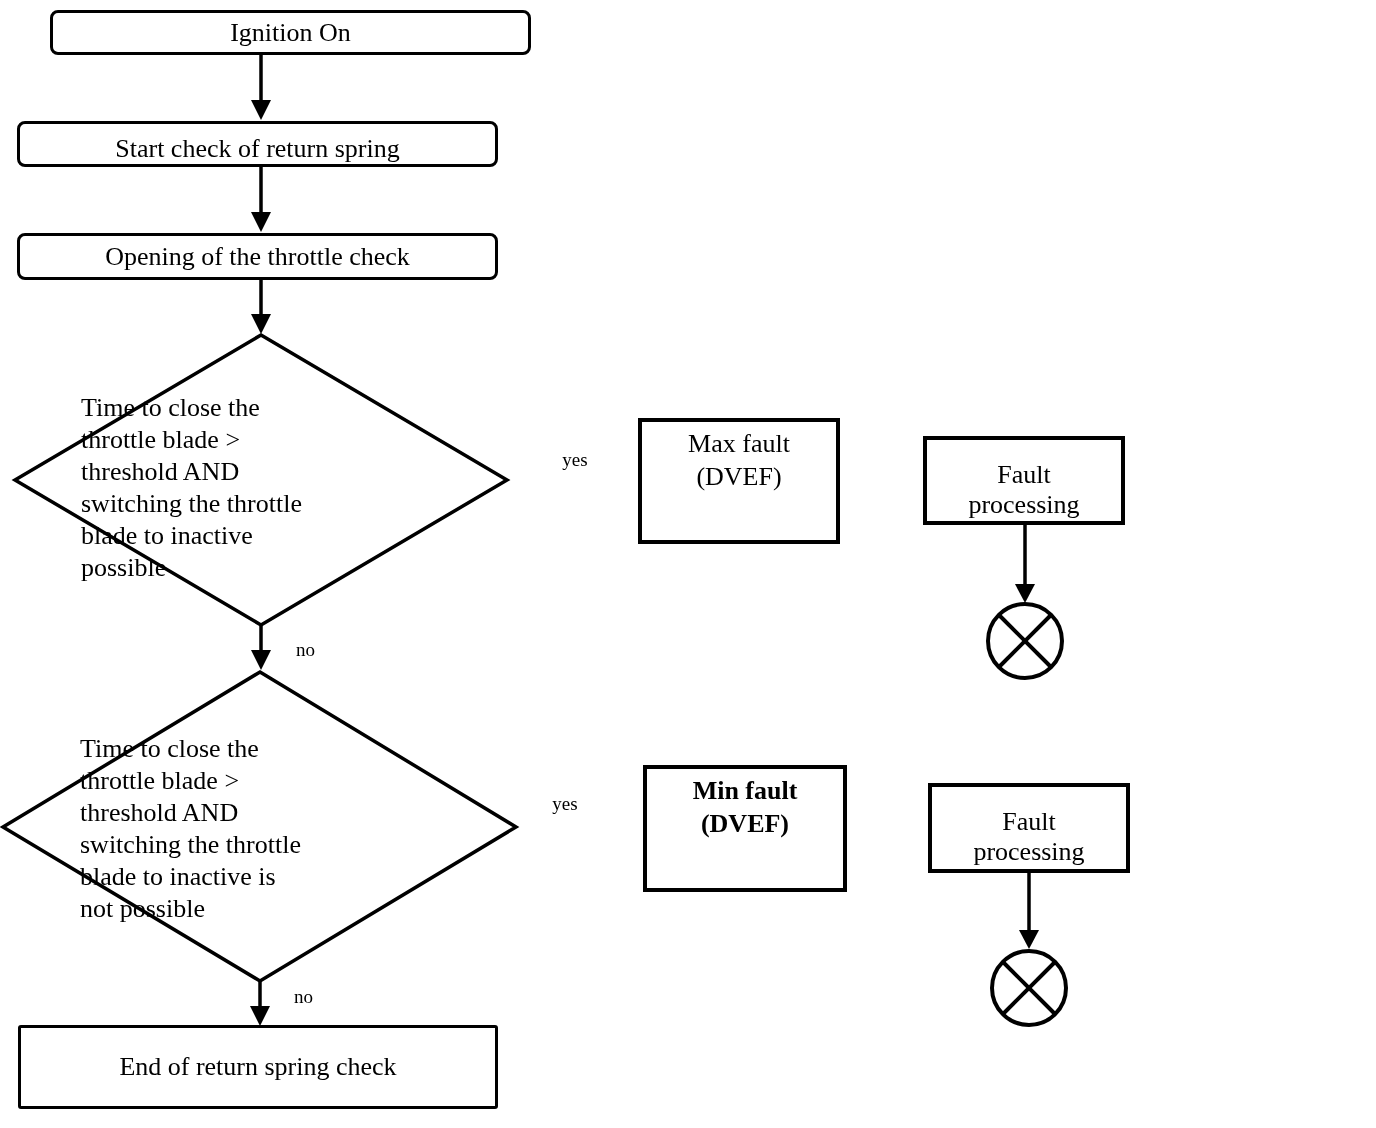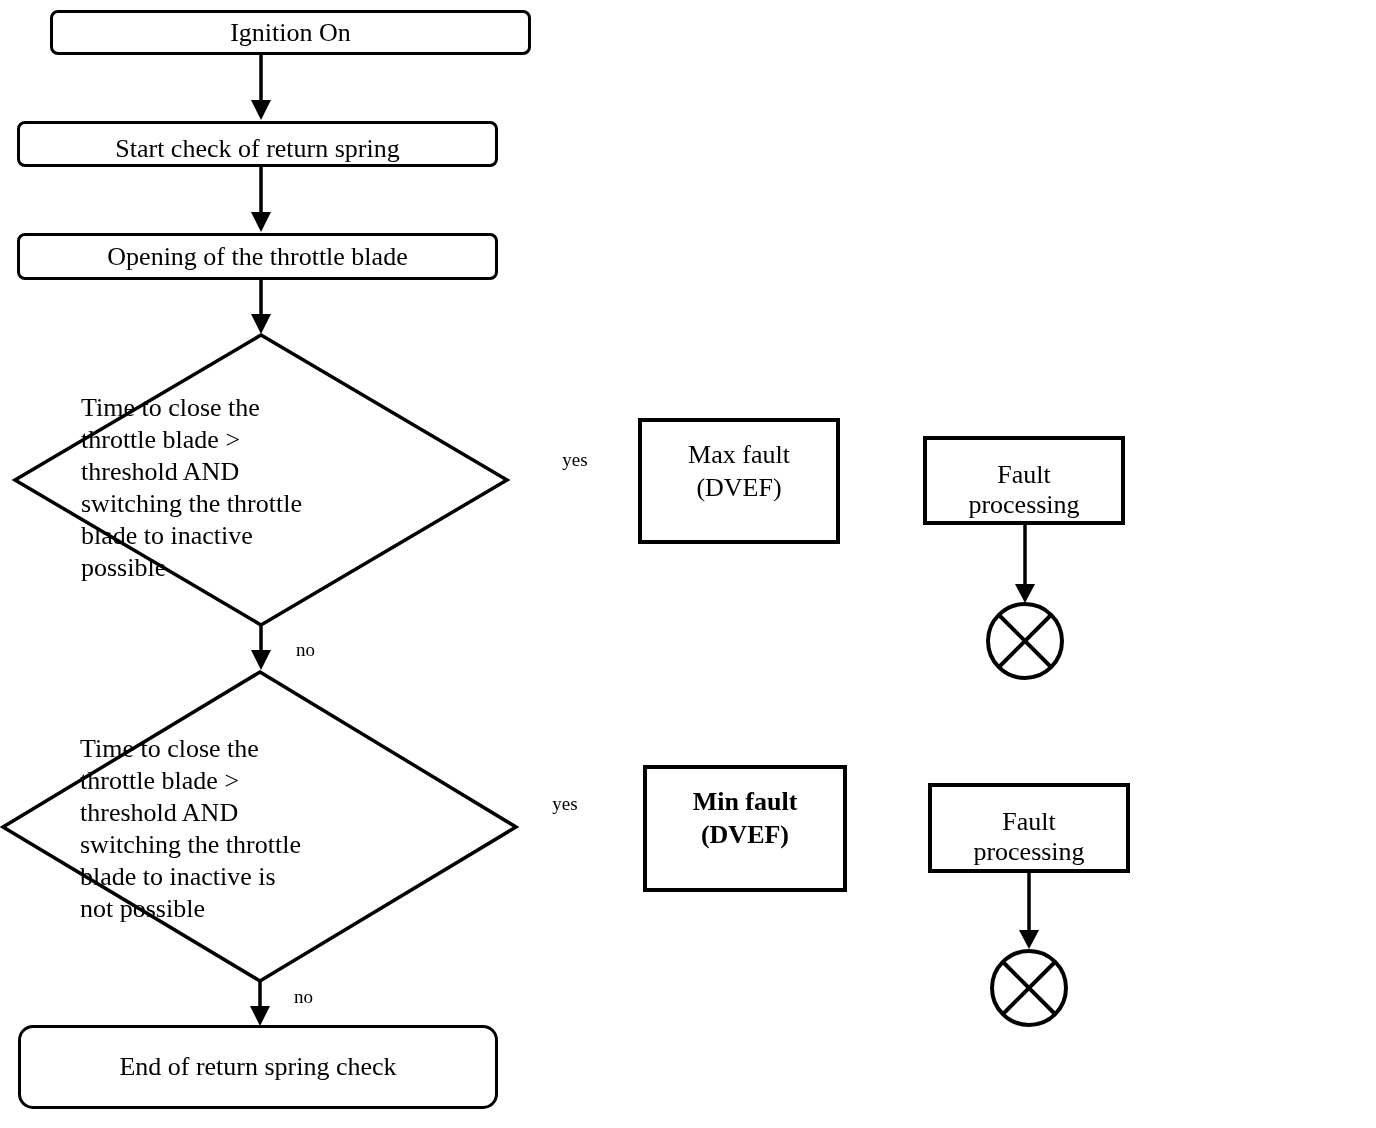--- a/index.html
+++ b/index.html
@@ -24,25 +24,25 @@
   .box{
     position:absolute;z-index:2;
     box-sizing:border-box;
     background:var(--bg);
     border:3px solid var(--ink);
     display:flex;align-items:center;justify-content:center;
     text-align:center;
     font-size:26px;line-height:30px;
   }
   .box.rounded-sm{border-radius:8px;}
-  .box.rounded-lg{border-radius:15px;text-align:center;}
+  .box.rounded-lg{border-radius:3px;text-align:center;}
   .box.thick{border-width:4px;}
   .box.top-text{align-items:flex-start;}
   .multiline{white-space:pre-line;}
-  .fault-label{padding-top:16px;line-height:33px;}
+  .fault-label{padding-top:5px;line-height:33px;}
   .proc-label{padding-top:20px;line-height:30px;}
   .diamond-text{
     position:absolute;z-index:3;
     width:360px;
     text-align:left;
     font-size:26px;line-height:32px;
     white-space:pre-line;
   }
   .edge-label{
     position:absolute;z-index:3;
@@ -104,21 +104,21 @@
 
   <div class="box rounded-sm" style="left:17px;top:10px;width:481px;height:45px;margin-left:33px;">
     <span>Ignition On</span>
   </div>
 
   <div class="box rounded-sm" style="left:17px;top:121px;width:481px;height:46px;align-items:flex-end;">
     <span>Start check of return spring</span>
   </div>
 
   <div class="box rounded-sm" style="left:17px;top:233px;width:481px;height:47px;">
-    <span>Opening of the throttle blade</span>
+    <span>Opening of the throttle check</span>
   </div>
 
   <div class="diamond-text" style="left:81px;top:392px;">Time to close the
 throttle blade &gt;
 threshold AND
 switching the throttle
 blade to inactive
 possible</div>
 
   <div class="diamond-text" style="left:80px;top:733px;">Time to close the

